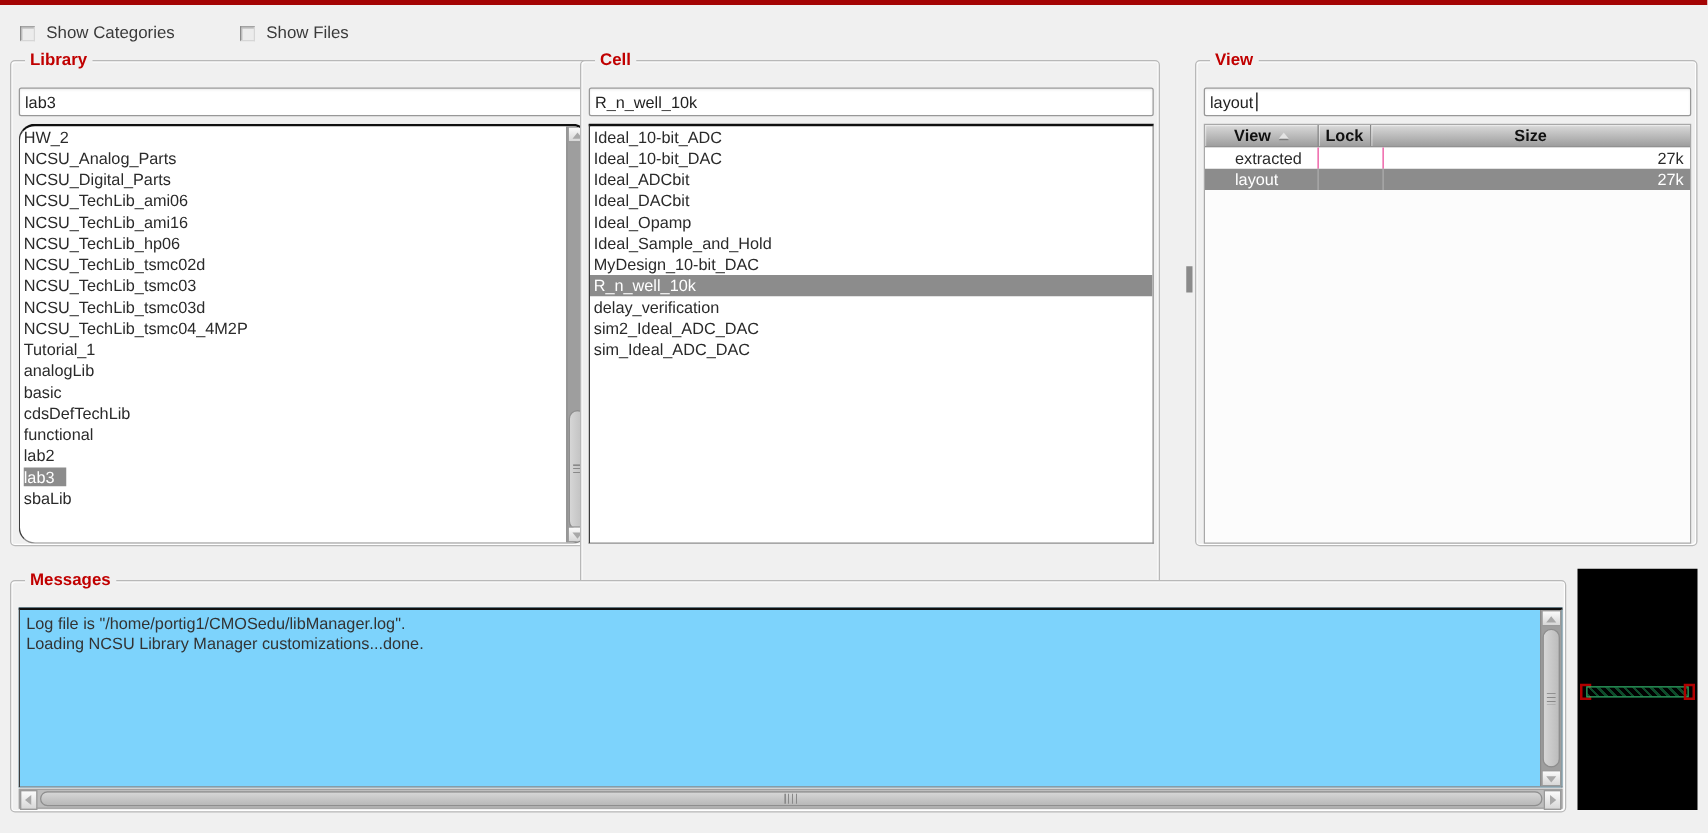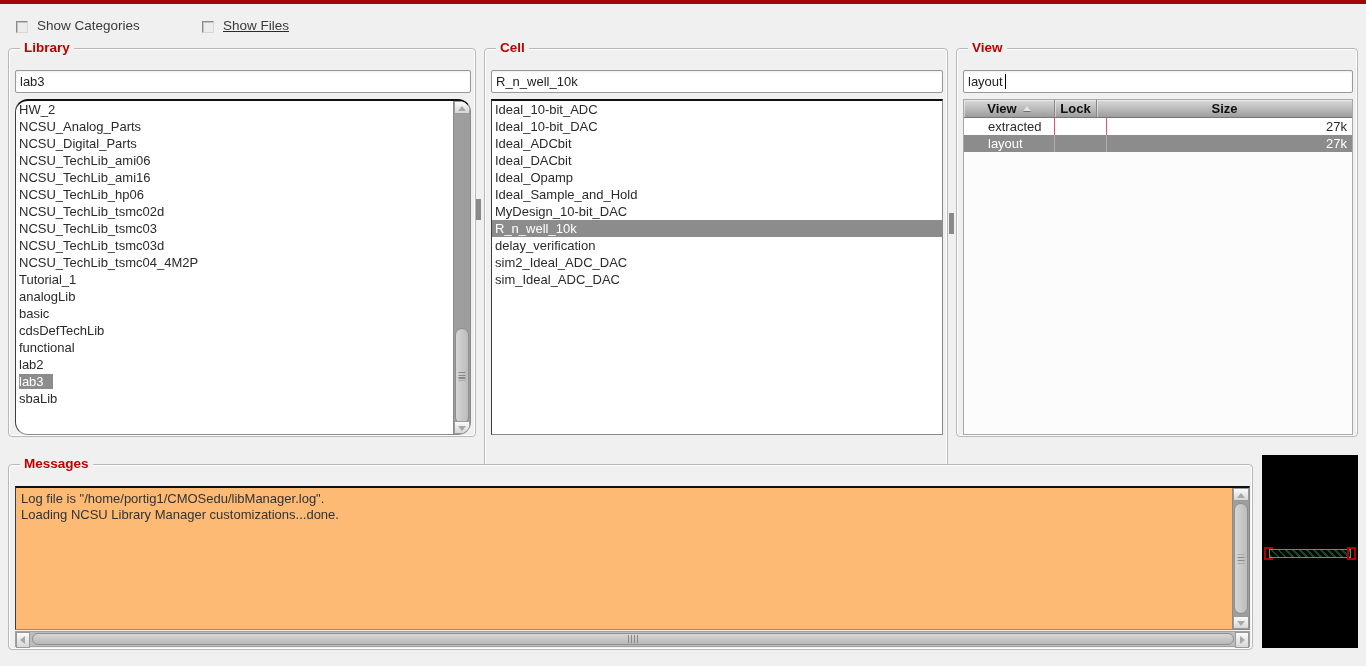--- a/index.html
+++ b/index.html
@@ -10,21 +10,21 @@
     font-family:"Liberation Sans", sans-serif;
     font-size:13px; color:#2a2a2a;
   }
 
   
   .topbar { position:absolute; left:0; top:0; width:1366px; height:4px; background:var(--accent,#a40404); }
 
   
   .cbwrap { position:absolute; display:flex; align-items:flex-end; gap:9px; height:14px; }
   #cb-categories { left:16px; top:19px; }
-  #cb-files { left:202px; top:19px;text-decoration:underline; }
+  #cb-files { left:192px; top:19px; }
   .checkbox {
     width:12px; height:12px; background:#ececec;
     border:1px solid; border-color:#8a8a8a #d6d6d6 #d6d6d6 #8a8a8a;
     box-shadow:inset 1px 1px 0 #c2c2c2;
   }
   .cblabel { color:#3a3a3a; font-size:13.5px; }
 
   
   .group {
     position:absolute; border:1px solid #b8b8b8; border-radius:4px;
@@ -92,21 +92,21 @@
   .td { border-right:1px solid #ec4899; overflow:hidden; white-space:nowrap; }
   .td:last-child { border-right:none; }
   .td-view { width:91px; padding-left:24px; }
   .td-lock { width:52px; }
   .td-size { flex:1; text-align:right; padding-right:5px; }
   .trow.sel { color:#fff; }
   .trow.sel .td { background:var(--selection,#8c8c8c); border-right-color:#adadad; }
 
   
   .msgarea {
-    position:absolute; background:#fdba74; overflow:hidden;
+    position:absolute; background:#7dd3fc; overflow:hidden;
     border:1px solid #8a8a8a; border-top:2px solid #101010; border-left:1px solid #3c3c3c;
   }
   .msgline { padding-left:5px; line-height:16px; color:#333; white-space:nowrap; }
   .msgline:first-child { padding-top:3px; }
 
   
   #preview { position:absolute; left:1262px; top:455px; width:96px; height:193px; background:#000; }
   .res-body { position:absolute; left:7px; top:94px; width:82px; height:9px;
     border:1px solid var(--preview-green,#2fae68);
     background:repeating-linear-gradient(45deg,#0e4b2a 0 2px,#000 2px 5px); }
@@ -164,21 +164,21 @@
       </div>
       <div class="sbtn down">
           <span class="tri t-down"></span>
         </div>
     </div>
   </div>
 </div>
 
 <div class="splitter" id="splitter-1"></div>
 
-<div class="group" style="left:484px; top:48px; width:464px; height:442px;">
+<div class="group" style="left:464px; top:48px; width:464px; height:442px;">
   <span class="group-title">Cell</span>
   <input class="filter-input" style="left: 6px; top: 21px; width: 452px;" value="R_n_well_10k">
   <div class="listbox" style="left:6px; top:50px; width:452px; height:336px;">
     <div id="cell-items" style="position:absolute; left:0; top:0; right:0;">
         <div class="li">Ideal_10-bit_ADC</div>
         <div class="li">Ideal_10-bit_DAC</div>
         <div class="li">Ideal_ADCbit</div>
         <div class="li">Ideal_DACbit</div>
         <div class="li">Ideal_Opamp</div>
         <div class="li">Ideal_Sample_and_Hold</div>

